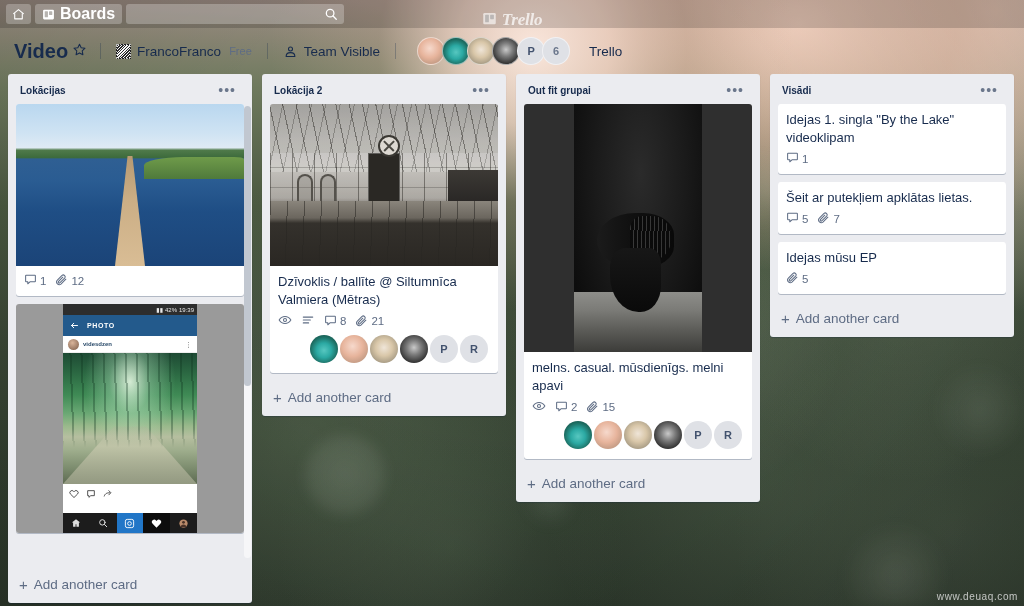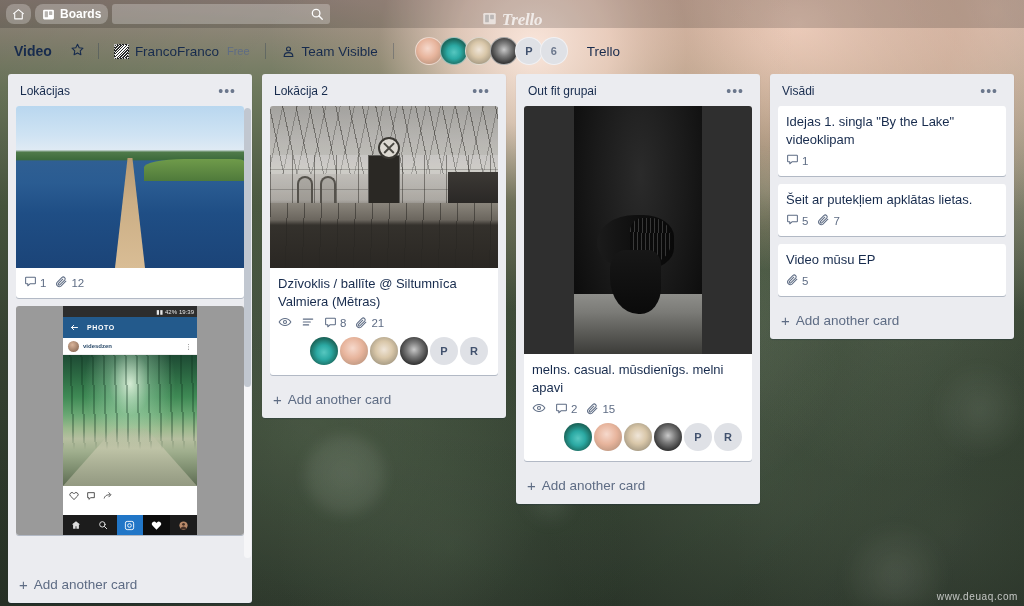--- a/index.html
+++ b/index.html
@@ -52,27 +52,27 @@
   #topbar {
     position: absolute; top: 0; left: 0; right: 0; height: 28px;
     background: rgba(0,0,0,0.16);
     display: flex; align-items: center;
     padding: 0 6px;
     z-index: 20;
   }
   .tb-btn {
     height: 20px;
     background: rgba(255,255,255,0.26);
-    border-radius: 8px;
+    border-radius: 3px;
     display: flex; align-items: center;
     color: #fff;
     padding: 0 7px;
     margin-right: 4px;
     cursor: pointer;
-    font-size: 12px; font-weight: bold;
+    font-size: 16px; font-weight: bold;
   }
   .tb-btn svg { display: block; }
   #tb-search {
     height: 20px; width: 218px;
     background: rgba(255,255,255,0.26);
     border-radius: 3px;
     position: relative;
     cursor: text;
   }
   #tb-search .mag { position: absolute; right: 6px; top: 3px; }
@@ -90,22 +90,21 @@
   }
 
   
   #boardbar {
     position: absolute; top: 28px; left: 0; right: 0; height: 46px;
     display: flex; align-items: center;
     padding: 0 14px;
     z-index: 15;
   }
   #board-title {
-    color: #172b4d; font-size: 14px; font-weight: bold;
-    margin-right: 14px;
+    color: #172b4d; font-size: 20px; font-weight: bold;
   }
   .hdr-item {
     display: flex; align-items: center;
     color: #172b4d; font-size: 13.5px;
     padding: 4px 6px; border-radius: 3px;
     cursor: pointer; white-space: nowrap;
   }
   .hdr-sep {
     width: 1px; height: 16px;
     background: rgba(23,43,77,0.28);
@@ -155,21 +154,21 @@
     max-height: 100%;
     display: flex; flex-direction: column;
     box-shadow: 0 1px 1px rgba(9,30,66,0.22);
   }
   .list-header {
     display: flex; align-items: center; justify-content: space-between;
     padding: 10px 10px 8px 12px;
     flex: none;
   }
   .list-title {
-    font-size: 12px; font-weight: normal; color: #172b4d;
+    font-size: 10px; font-weight: bold; color: #172b4d;
     cursor: pointer;
   }
   .list-menu {
     color: #6b778c; font-size: 14px; line-height: 8px;
     padding: 2px 6px; cursor: pointer; letter-spacing: 1px;
   }
   .cards {
     padding: 0 8px;
     overflow: hidden;
     flex: 1 1 auto;
@@ -805,21 +804,21 @@
                 </svg>
               </span>
               <span>7</span>
             </span>
           </div>
         </div>
       </div>
 
       <div class="card">
         <div class="card-body">
-          <div class="card-title">Video mūsu EP</div>
+          <div class="card-title">Idejas mūsu EP</div>
           <div class="badges">
             <span class="badge">
               <span>
                 <svg width="13" height="13" viewBox="0 0 24 24" fill="none" stroke="#5e6c84" stroke-width="1.9" stroke-linecap="round">
                   <path d="M20 11.5 11 20.5a5 5 0 0 1-7-7l9-9a3.4 3.4 0 0 1 4.8 4.8l-9 9a1.8 1.8 0 0 1-2.5-2.5l8-8"></path>
                 </svg>
               </span>
               <span>5</span>
             </span>
           </div>

